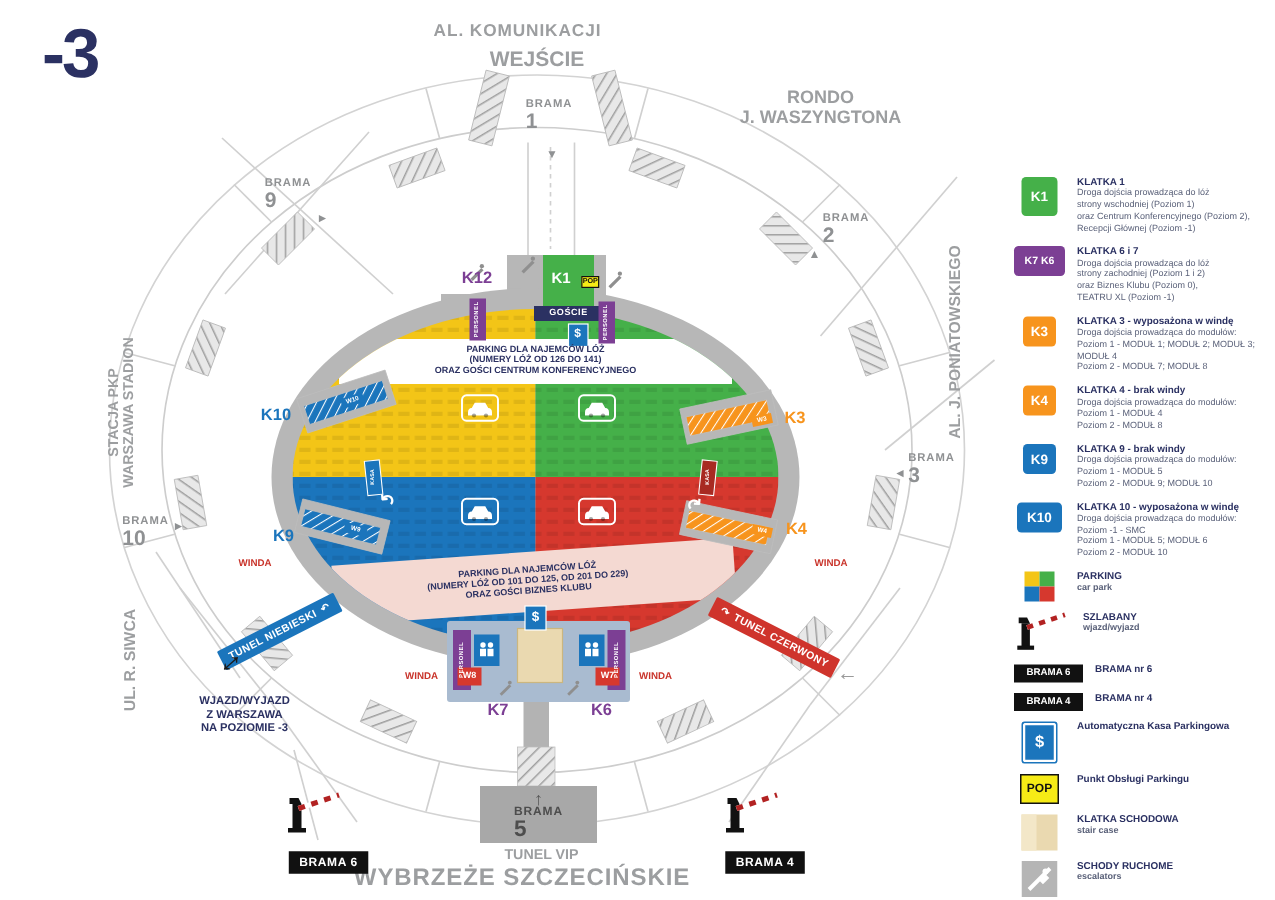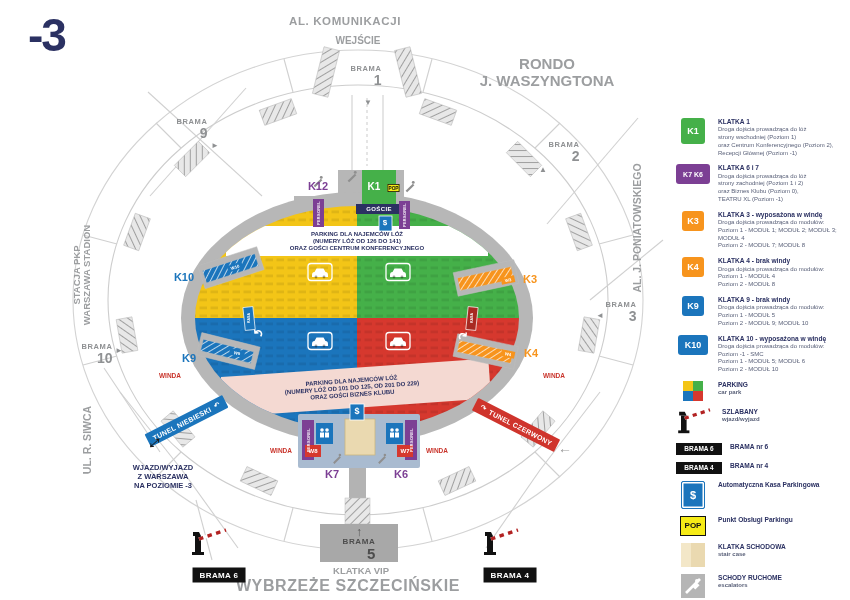--- a/index.html
+++ b/index.html
@@ -4,21 +4,21 @@
 <style>
   html,body{margin:0;padding:0;background:#fff;}
   #canvas{position:relative;width:850px;height:600px;background:#fff;overflow:hidden;
           font-family:"Liberation Sans",sans-serif;}
   svg.base{position:absolute;left:0;top:0;}
   .lbl{position:absolute;transform:translate(-50%,-50%);white-space:nowrap;font-weight:bold;line-height:1.1;}
   .ctr{text-align:center;}
   .gray{color:#9c9ea0;}
   .navy{color:#2b3162;}
   .vrot{transform:translate(-50%,-50%) rotate(-90deg);}
-  .gate{color:#8f9193;text-align:right;line-height:1;}
+  .gate{color:#8f9193;text-align:left;line-height:1;}
   .gate .w{font-size:7.5px;letter-spacing:.6px;display:block;font-weight:bold;}
   .gate .n{font-size:14px;font-weight:800;display:block;}
   .tri{position:absolute;transform:translate(-50%,-50%);color:#8f9193;font-size:8px;line-height:1;}
   .kmark{font-size:11px;font-weight:800;}
   .wred{color:#c9342b;font-size:6.5px;font-weight:800;}
   .wbox{position:absolute;transform:translate(-50%,-50%);color:#fff;font-weight:800;font-size:6px;line-height:1;}
   .minibox{position:absolute;color:#fff;font-weight:700;display:flex;align-items:center;justify-content:center;}
   .band{position:absolute;transform:translate(-50%,-50%);text-align:center;color:#2b3162;
         font-size:6px;font-weight:800;line-height:1.15;}
   .tband{position:absolute;color:#fff;font-weight:800;font-size:7px;padding:3px 6px;
@@ -212,22 +212,22 @@
 
     <rect x="320" y="524" width="78" height="38" fill="#a8a8a8"></rect>
 
     <use href="#bar-sym" transform="translate(190,528)"></use>
     <use href="#bar-sym" transform="translate(482,528)"></use>
   </svg>
 
   <div class="title-level">-3</div>
 
   <div class="lbl gray" style="left:345px;top:21px;font-size:11.5px;letter-spacing:.6px">AL. KOMUNIKACJI</div>
-  <div class="lbl gray" style="left:358px;top:40px;font-size:10px">WEJŚCIE</div>
-  <div class="lbl gray ctr" style="left:547px;top:72px;font-size:15px">
+  <div class="lbl gray" style="left:358px;top:40px;font-size:14px">WEJŚCIE</div>
+  <div class="lbl gray ctr" style="left:547px;top:72px;font-size:12px">
     <span style="display:block">RONDO</span>
     <span style="display:block">J. WASZYNGTONA</span>
   </div>
   <div class="lbl gray vrot" style="left:638px;top:228px;font-size:10.5px">AL. J. PONIATOWSKIEGO</div>
   <div class="lbl gray vrot ctr" style="left:82px;top:275px;font-size:9.5px">
     <span style="display:block">STACJA PKP</span>
     <span style="display:block">WARSZAWA STADION</span>
   </div>
   <div class="lbl gray vrot" style="left:88px;top:440px;font-size:10.5px">UL. R. SIWCA</div>
   <div class="lbl gray" style="left:348px;top:586px;font-size:16px;letter-spacing:.6px">WYBRZEŻE SZCZECIŃSKIE</div>
@@ -256,21 +256,21 @@
     <span class="w">BRAMA</span>
       <span class="n">10</span>
   </div>
   <div class="tri" style="left:119px;top:351px">►</div>
 
   <div class="lbl" style="left:359px;top:533px;font-size:12px;color:#555">↑</div>
   <div class="lbl gate" style="left:359px;top:549px;color:#4d4d4d">
     <span class="w" style="font-size:8px">BRAMA</span>
     <span class="n" style="font-size:15px">5</span>
   </div>
-  <div class="lbl gray" style="left:361px;top:571px;font-size:9.5px">KLATKA VIP</div>
+  <div class="lbl gray" style="left:361px;top:571px;font-size:9.5px">TUNEL VIP</div>
   <div class="badge" style="left:219px;top:575px">BRAMA 6</div>
   <div class="badge" style="left:510px;top:575px">BRAMA 4</div>
 
   <div class="band" style="left:357px;top:241px;width:250px">
     <span style="display:block">PARKING DLA NAJEMCÓW LÓŻ</span>
     <span style="display:block">(NUMERY LÓŻ OD 126 DO 141)</span>
     <span style="display:block">ORAZ GOŚCI CENTRUM KONFERENCYJNEGO</span>
   </div>
   <div class="band" style="left:352px;top:388px;width:250px;transform:translate(-50%,-50%) rotate(-4deg)">
     <span style="display:block">PARKING DLA NAJEMCÓW LÓŻ</span>

